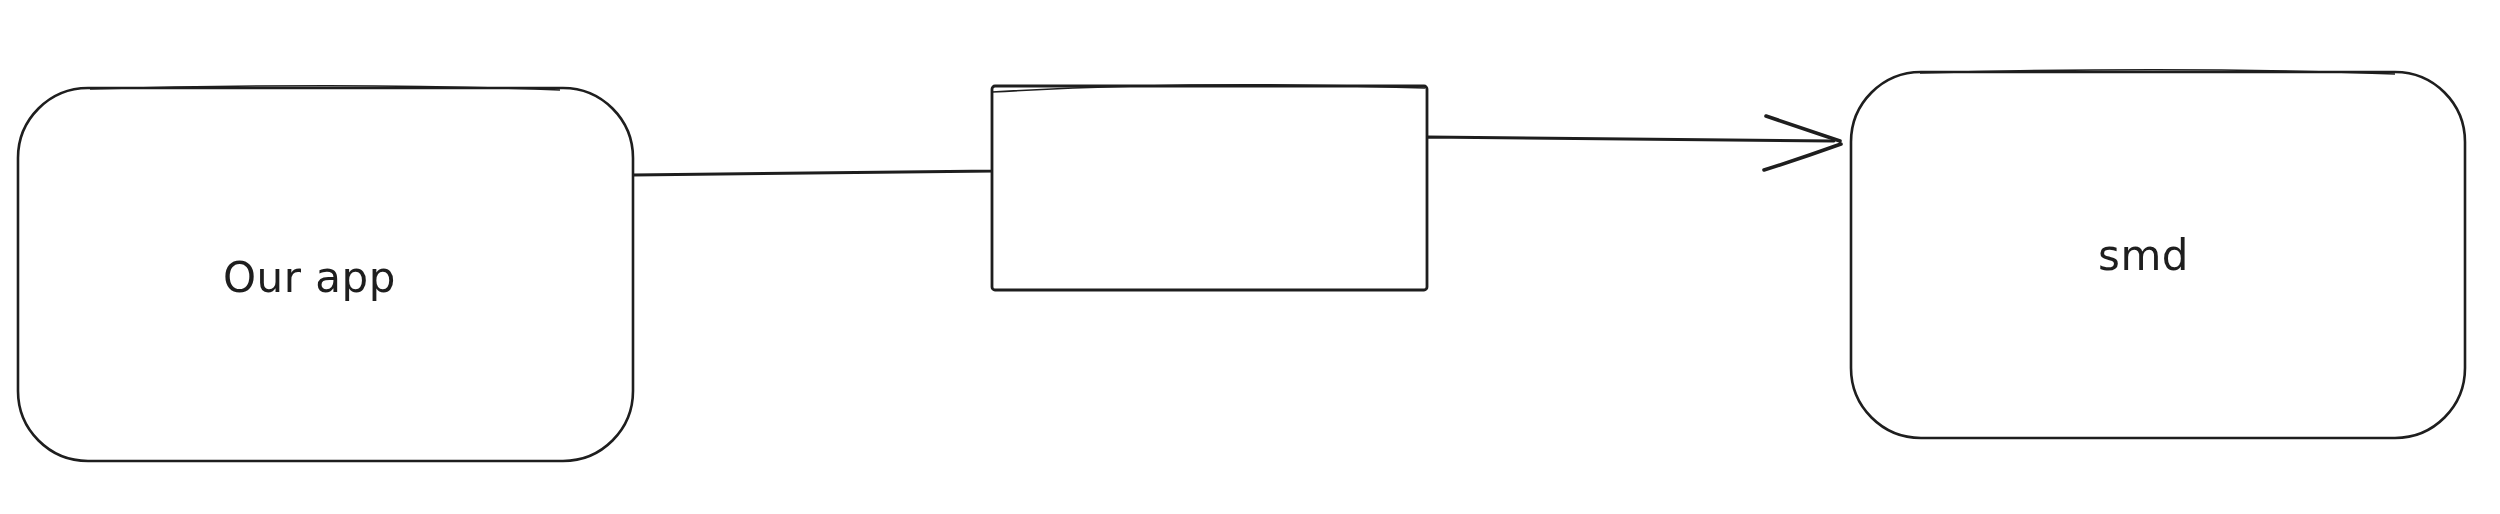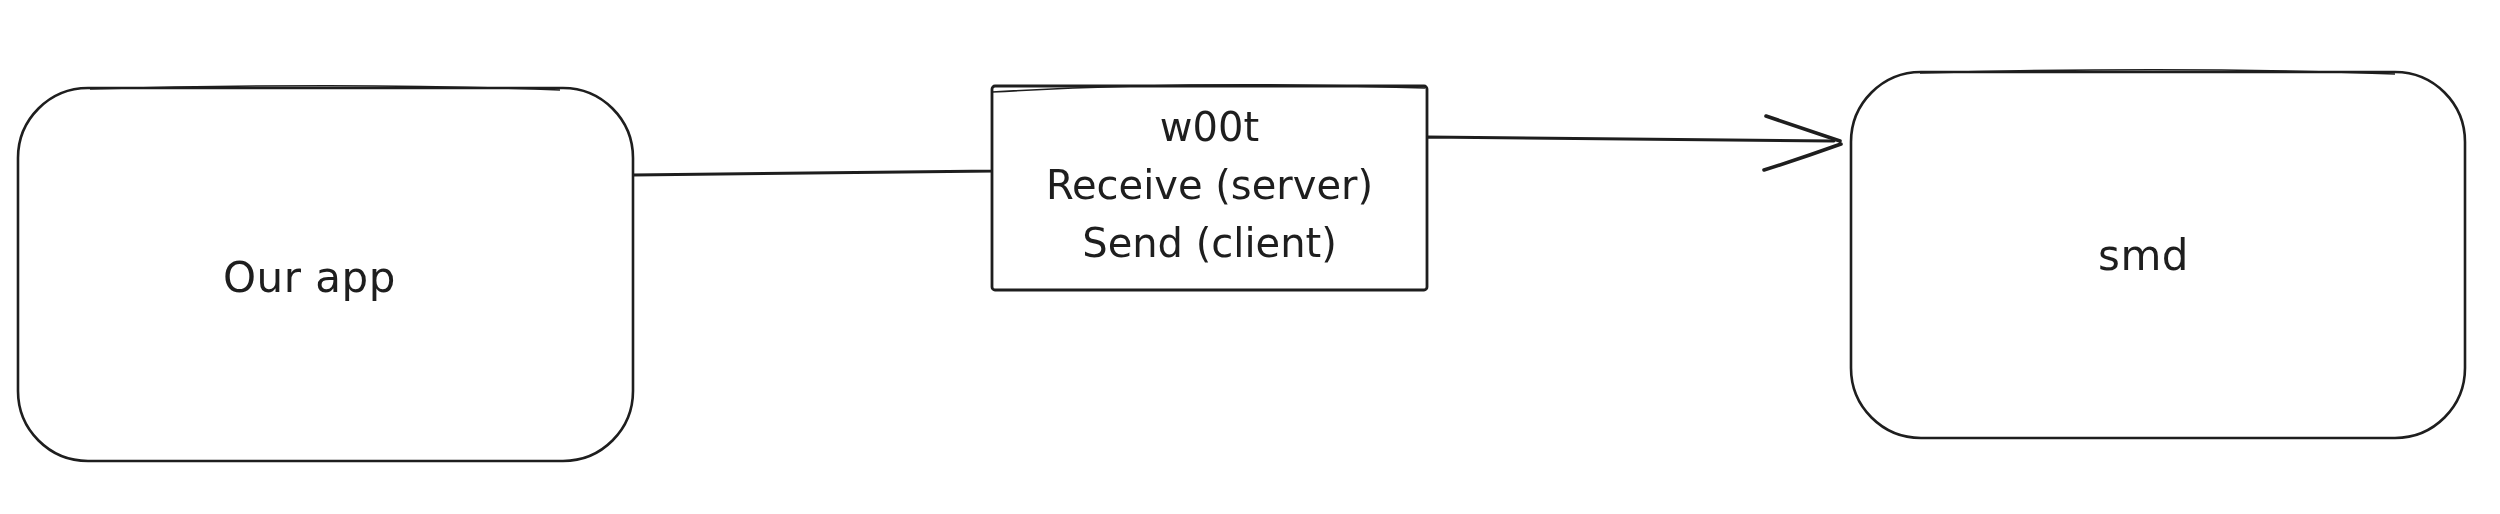--- a/index.html
+++ b/index.html
@@ -62,19 +62,14 @@
     <rect x="992" y="86" width="435" height="204" rx="3" ry="3" fill="#ffffff" stroke="#1e1e1e" stroke-width="2.8"></rect>
     <path d="M 992 92 Q 1200 80 1425 88" fill="none" stroke="#1e1e1e" stroke-width="1.6"></path>
 
     <path d="M 1766 116 Q 1810 131 1840 141 M 1841 144 Q 1802 158 1764 170" fill="none" stroke="#1e1e1e" stroke-width="3.6" stroke-linecap="round"></path>
   </svg>
 
   <div class="node-label" style="left:2px; top:255px; width:615px;">Our app</div>
 
   <div class="node-label" style="left:1851px; top:233px; width:585px;">smd</div>
 
-  <div class="edge-label">
-    <span class="line">w00t</span>
-    <span class="line">Receive (server)</span>
-    <span class="line">Send (client)</span>
-  </div>
 
 </div>
 
 </body></html>

